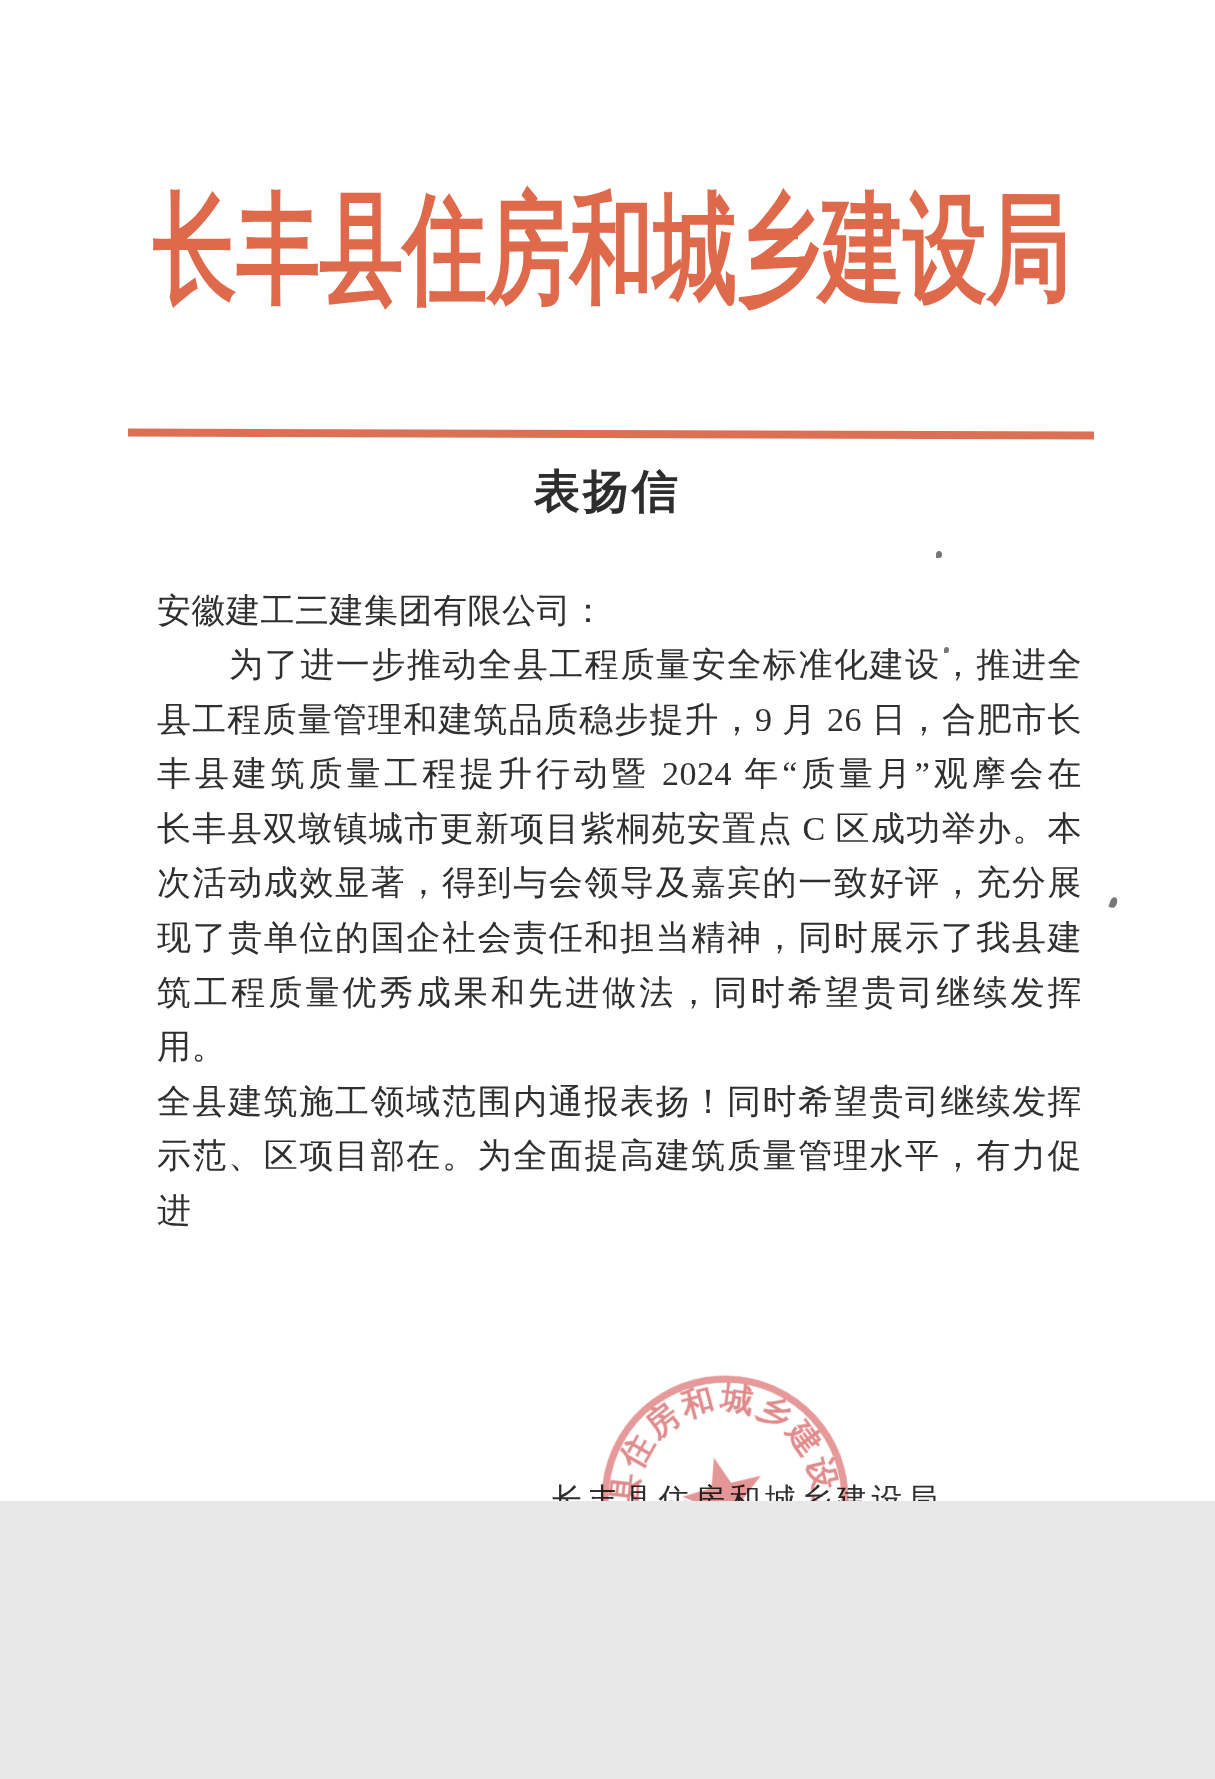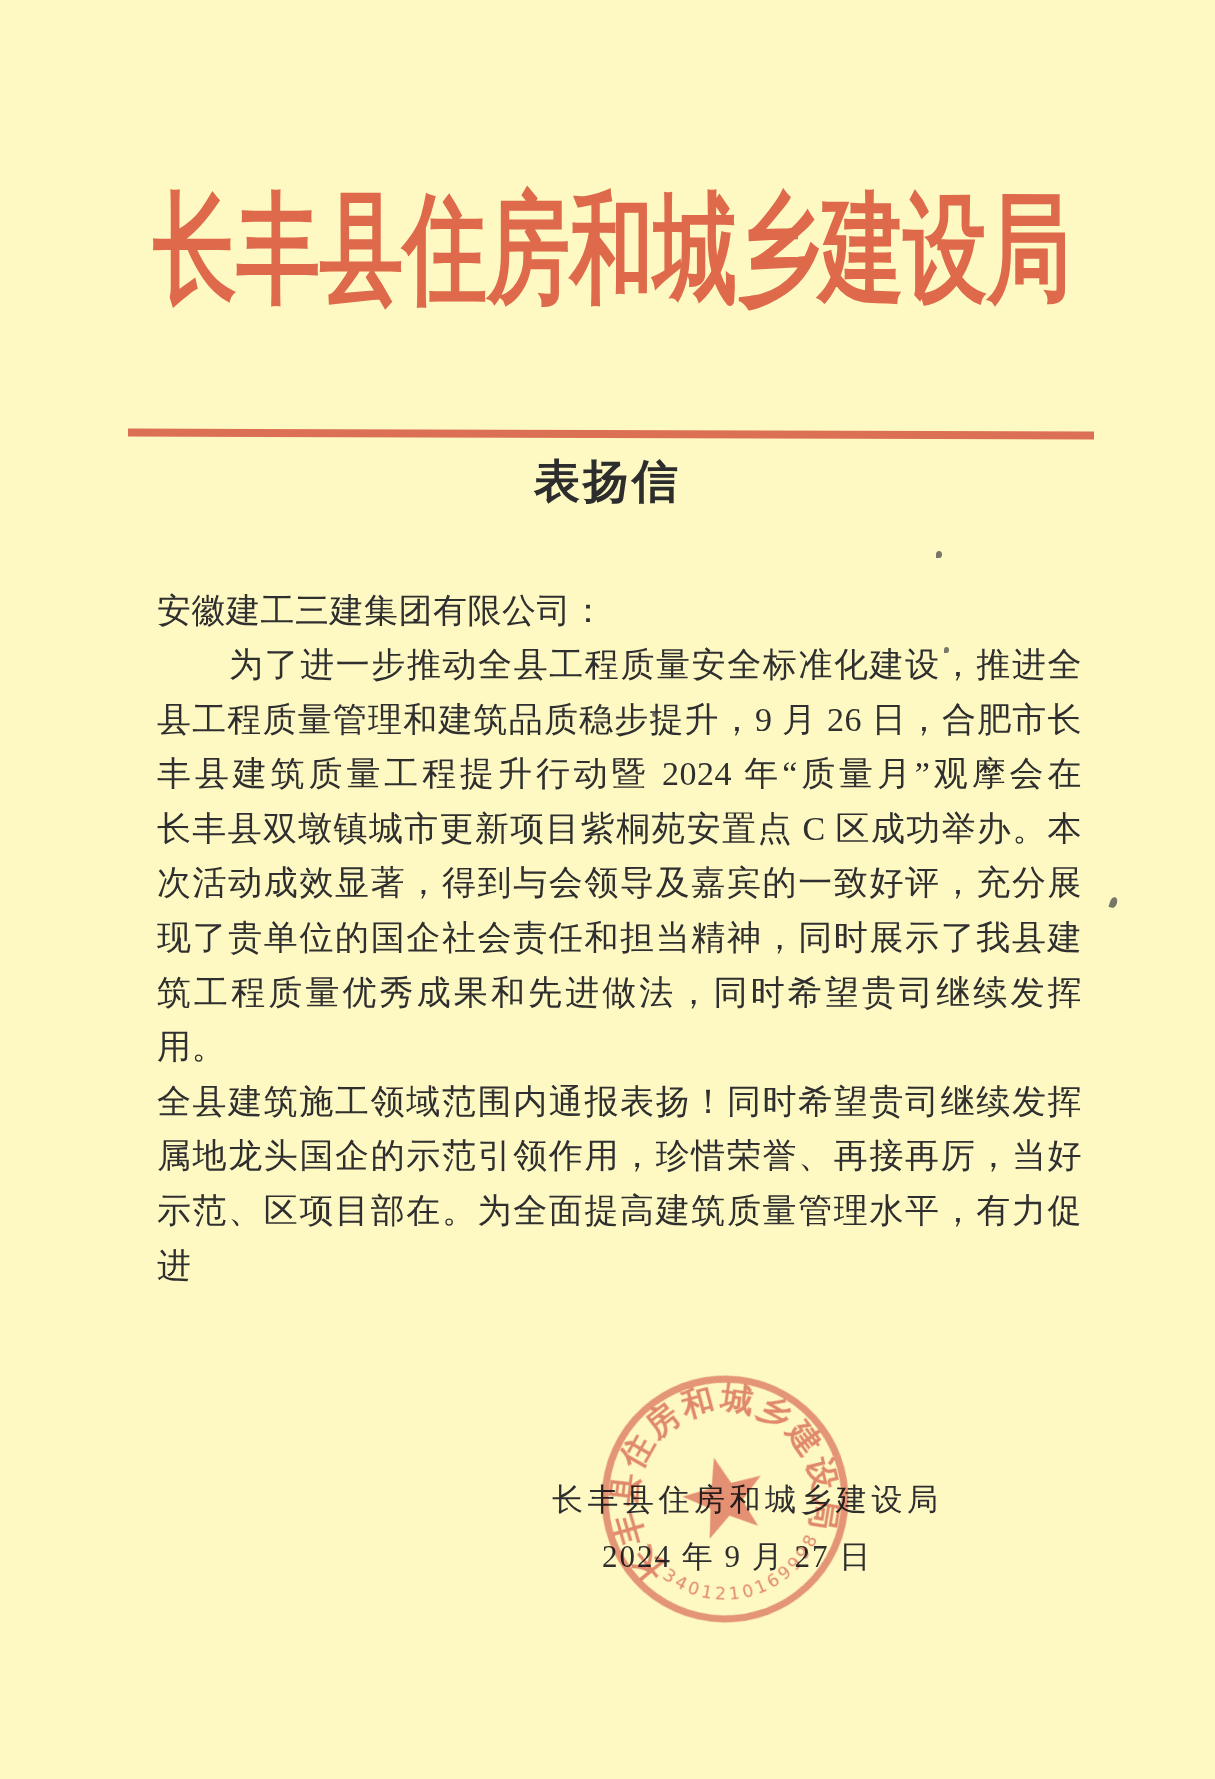--- a/index.html
+++ b/index.html
@@ -1,20 +1,20 @@
 <!DOCTYPE html>
 <html><head>
 <meta charset="utf-8">
 <style>
   html,body{margin:0;padding:0;background:#e8e8e8;}
   .page{
     position:relative;
-    width:1215px;height:1779px;
+    width:1215px;height:1501px;
     margin:0 auto;
-    background:#fef9c3;
+    background:#ffffff;
     overflow:hidden;
     font-family:"Liberation Serif","DejaVu Serif",serif;
   }
   
   .letterhead{
     position:absolute;left:153px;top:186px;
     width:1330px;
     font-size:120px;line-height:1.06;font-weight:bold;
     color:#de6a4b;
     white-space:nowrap;
@@ -22,21 +22,21 @@
     transform-origin:left top;
   }
   .redline{
     position:absolute;left:128px;top:430px;
     width:966px;height:8px;
     background:#dc7054;
     transform:rotate(0.18deg);
   }
   
   .title{
-    position:absolute;left:0;top:451px;width:1215px;
+    position:absolute;left:0;top:461px;width:1215px;
     text-align:center;
     font-size:46px;font-weight:bold;letter-spacing:3px;
     color:#2d2d2d;
   }
   
   .body{
     position:absolute;left:157px;top:583px;width:925px;
     font-size:34px;color:#2f2f2f;
     letter-spacing:0.5px;
   }
@@ -96,21 +96,20 @@
     <div>
         <div class="bline indent">为了进一步推动全县工程质量安全标准化建设，推进全</div>
         <div class="bline">县工程质量管理和建筑品质稳步提升，9 月 26 日，合肥市长</div>
         <div class="bline">丰县建筑质量工程提升行动暨 2024 年“质量月”观摩会在</div>
         <div class="bline">长丰县双墩镇城市更新项目紫桐苑安置点 C 区成功举办。本</div>
         <div class="bline">次活动成效显著，得到与会领导及嘉宾的一致好评，充分展</div>
         <div class="bline">现了贵单位的国企社会责任和担当精神，同时展示了我县建</div>
         <div class="bline">筑工程质量优秀成果和先进做法，同时希望贵司继续发挥</div>
         <div class="bline lastline">用。</div>
         <div class="bline">全县建筑施工领域范围内通报表扬！同时希望贵司继续发挥</div>
-        <div class="bline">属地龙头国企的示范引领作用，珍惜荣誉、再接再厉，当好</div>
         <div class="bline">示范、区项目部在。为全面提高建筑质量管理水平，有力促进</div>
       </div>
   </div>
 
   <div class="sig-org">长丰县住房和城乡建设局</div>
 
   <div class="sig-date">2024 年 9 月 27 日</div>
 
   <div class="seal">
     <svg viewBox="0 0 250 250" width="254" height="254">

